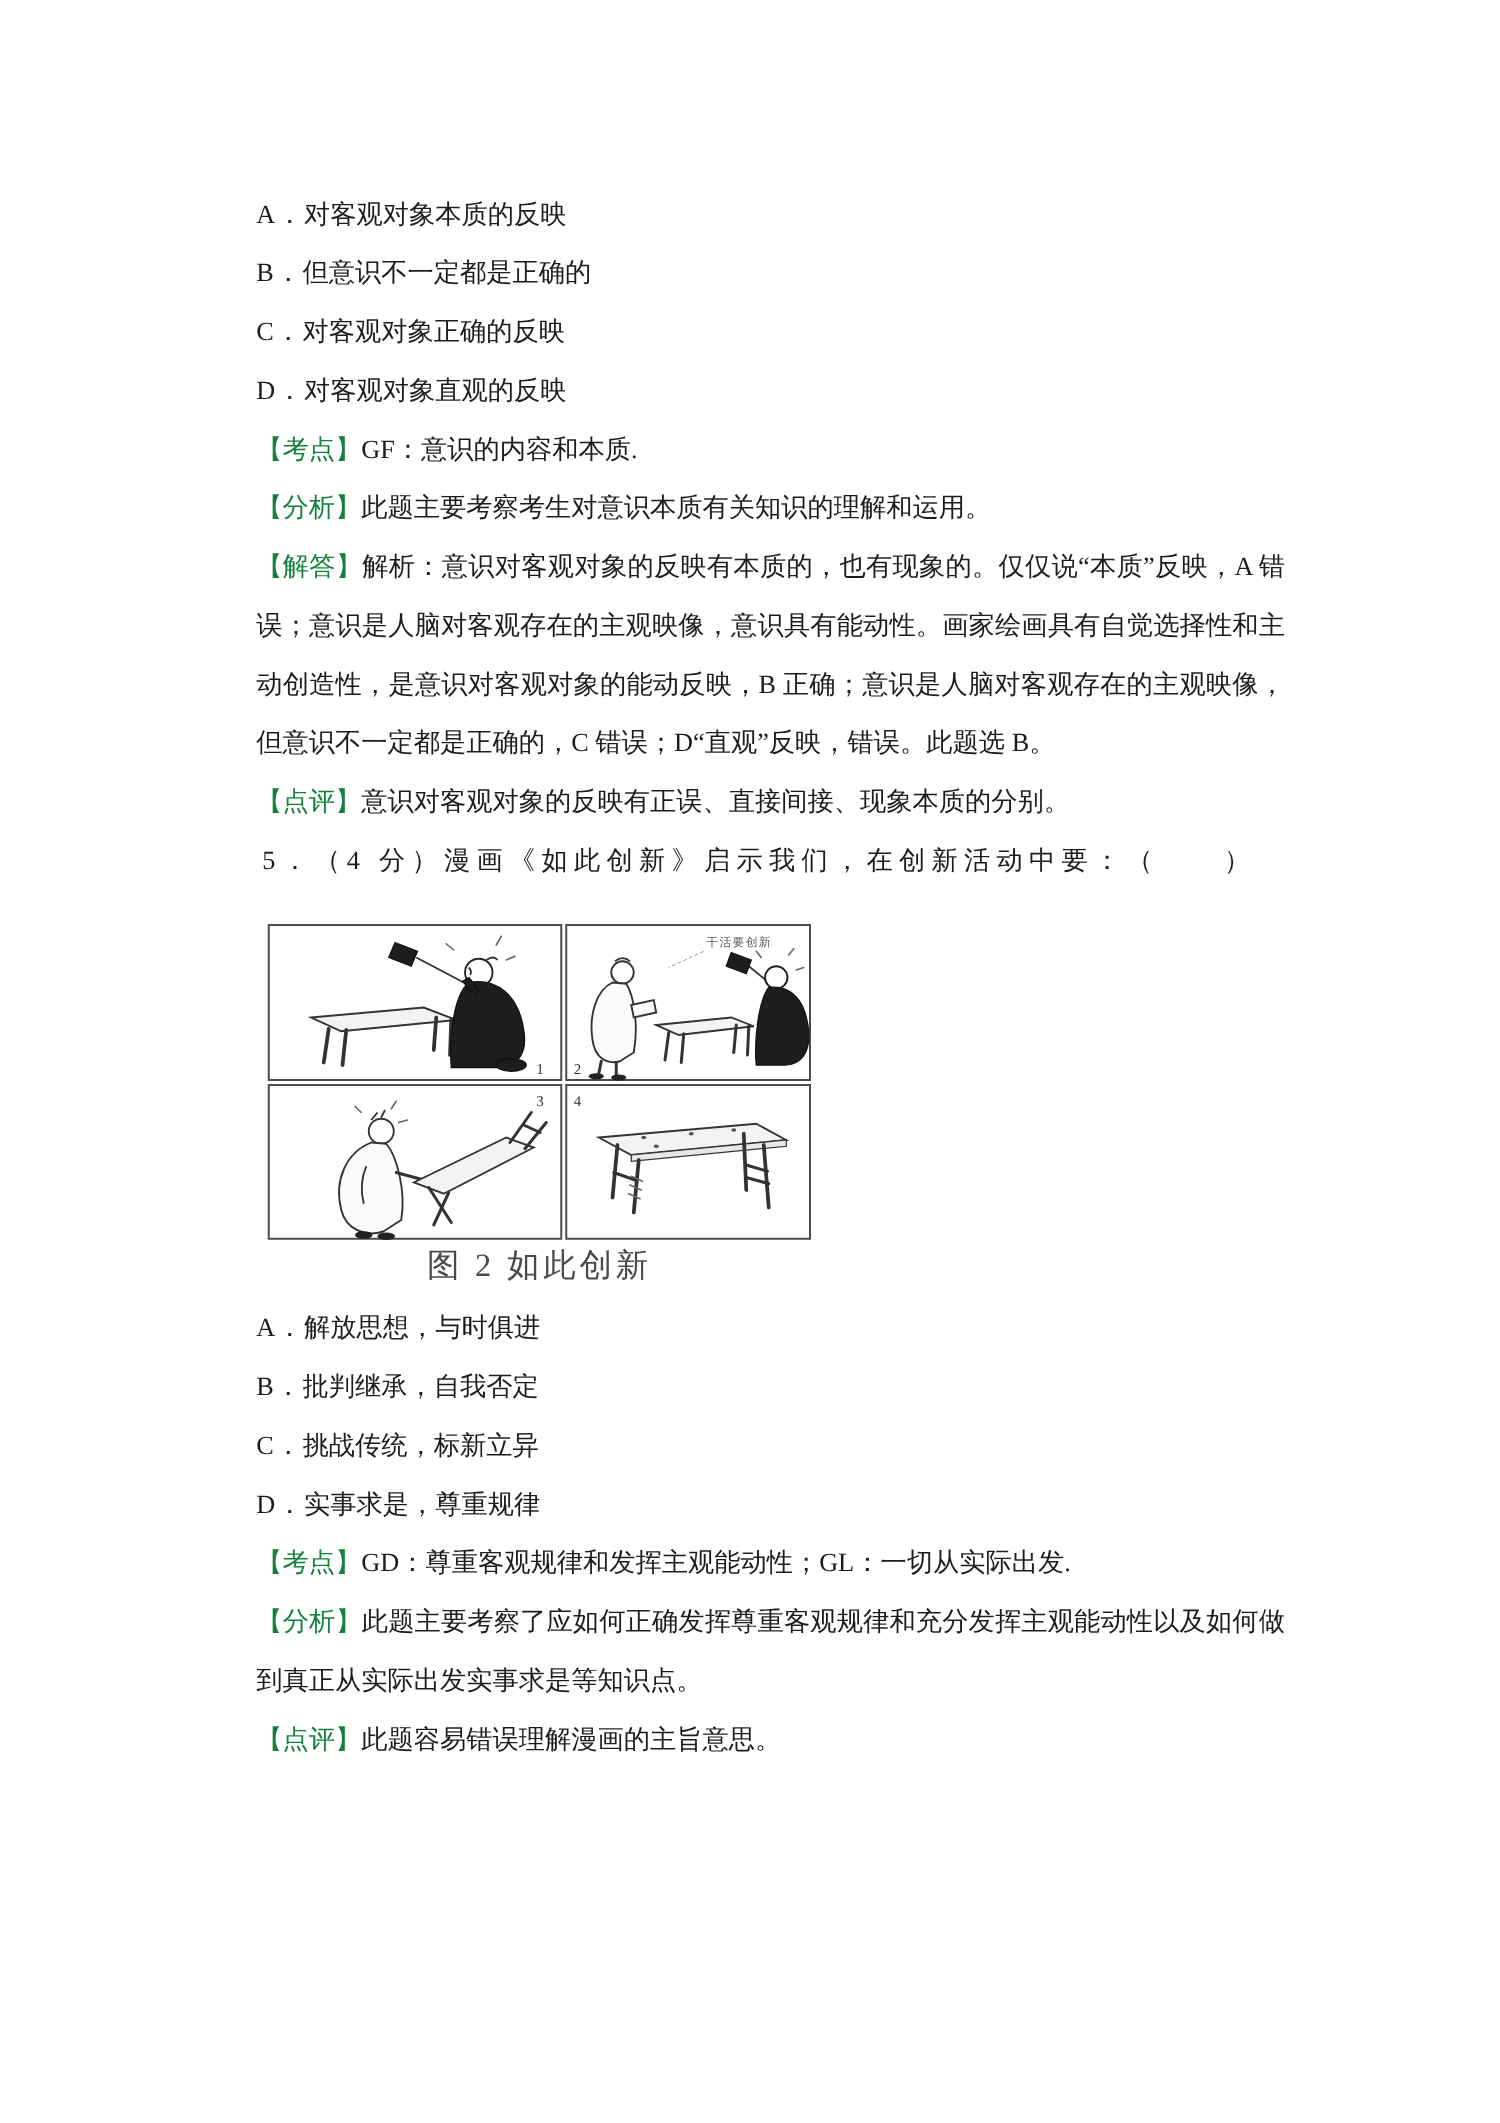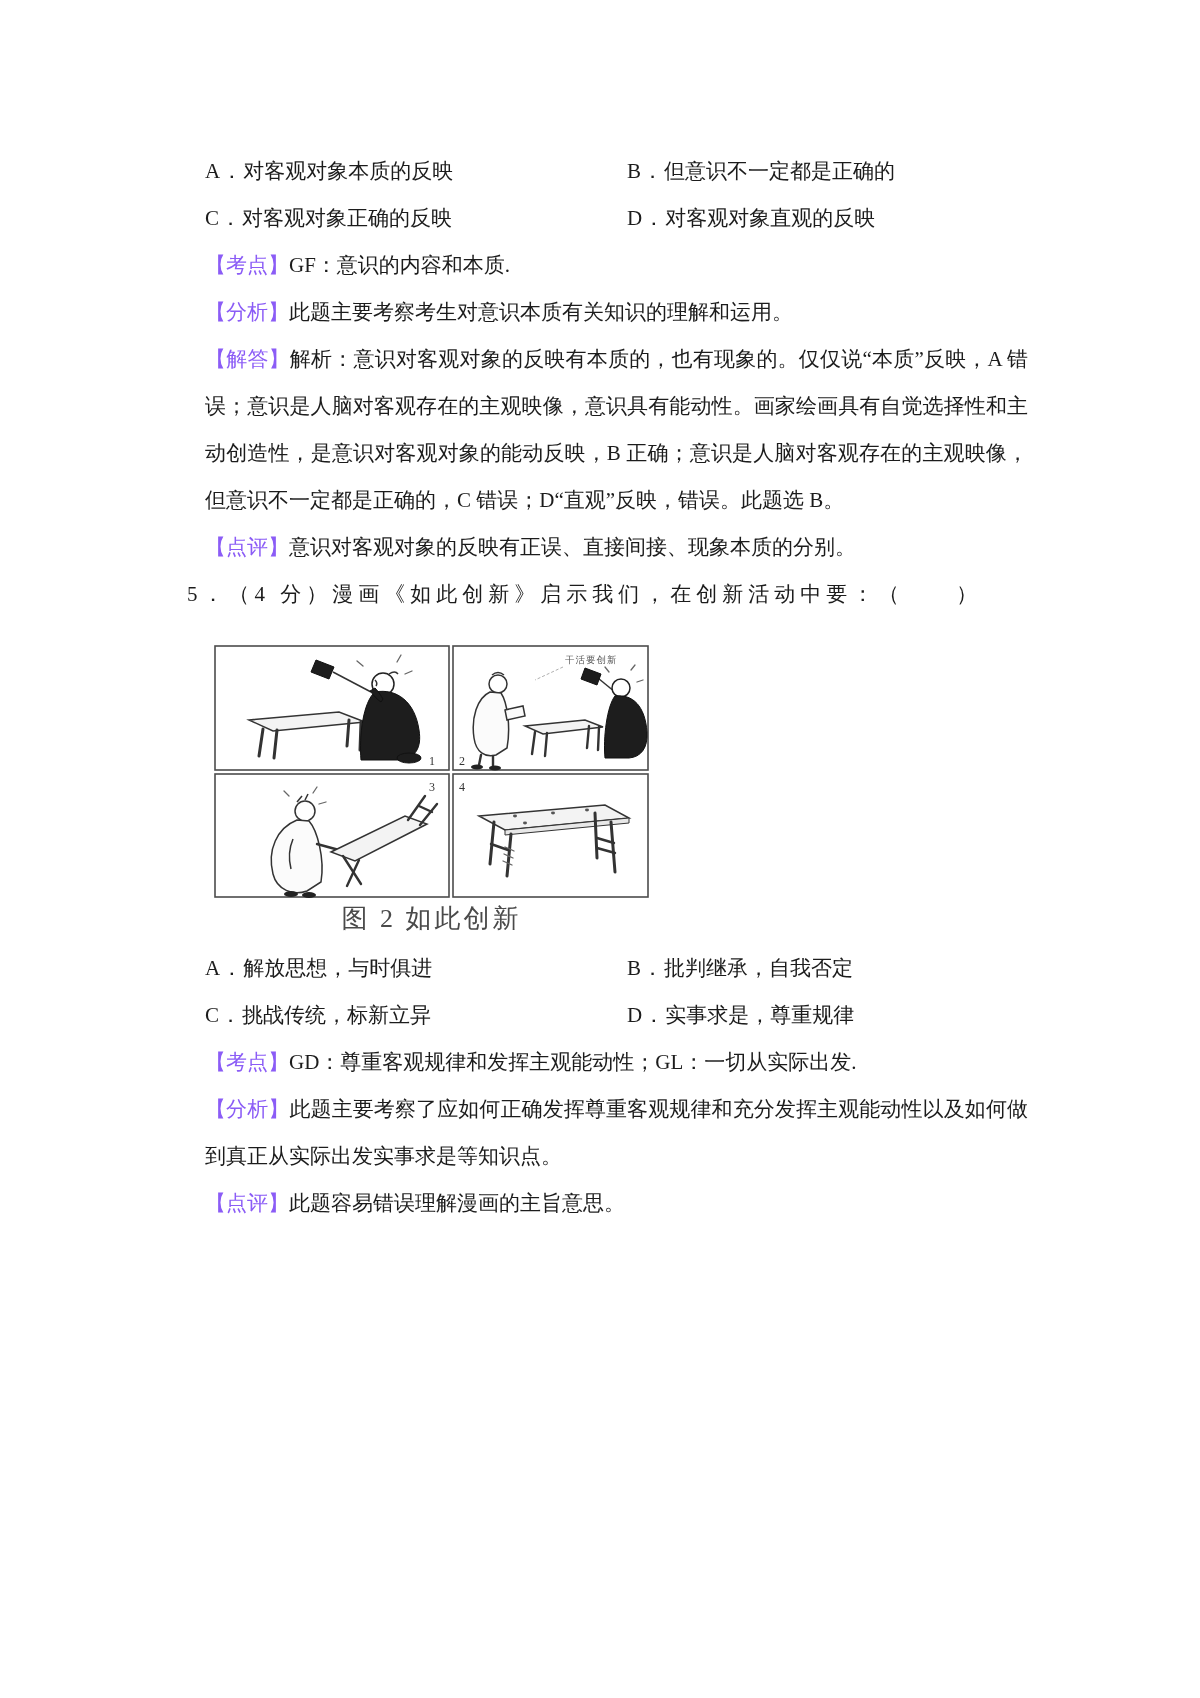--- a/index.html
+++ b/index.html
@@ -8,30 +8,31 @@
     background:#ffffff;
     font-family:"Liberation Serif","DejaVu Serif",serif;
     color:#1c1c1c;
     overflow:hidden;
   }
   .content{
     padding:148px 172px 0 205px; 
     font-size:21px;
     line-height:47px;
   }
-  .opts{display:flex;}
+  .opts{display:flex;flex-direction:column;}
   .opts .col1{width:422px;}
   .opts .col2{flex:1;}
   .optkey{letter-spacing:1px;}
   .para{text-align:justify;}
-  .label{color:#8b5cf6;}
+  .label{color:#15803d;}
   .stem{
     margin-left:-18px;
     letter-spacing:5px;
     white-space:nowrap;
+    text-align:center;
   }
   .comic-wrap{
     margin:26px 0 2px 8px;
     width:437px;
   }
   .comic{
     display:block;
   }
   .comic-caption{
     text-align:center;

